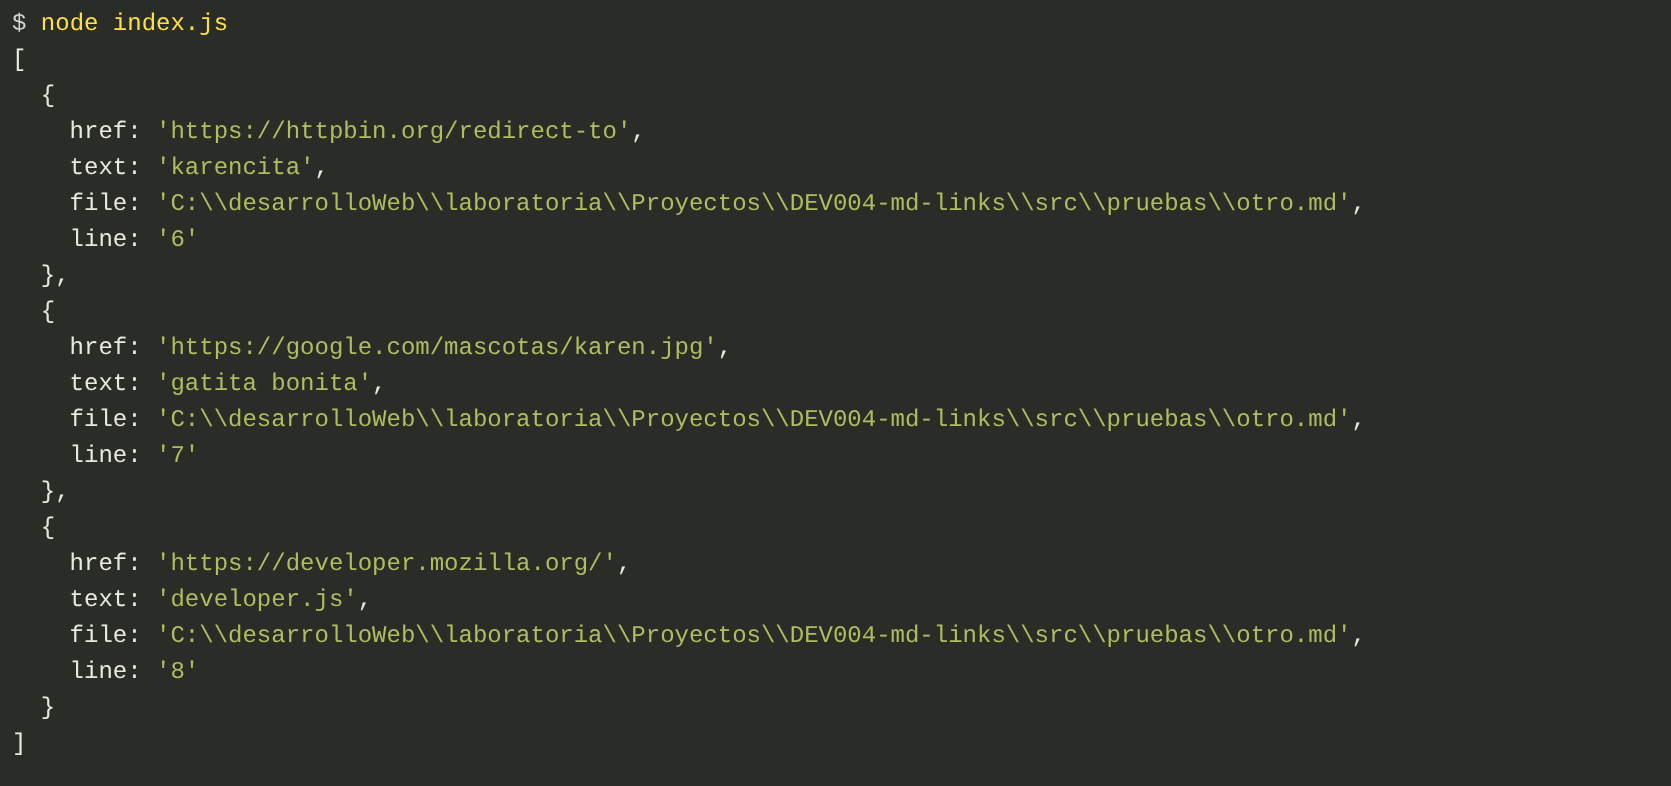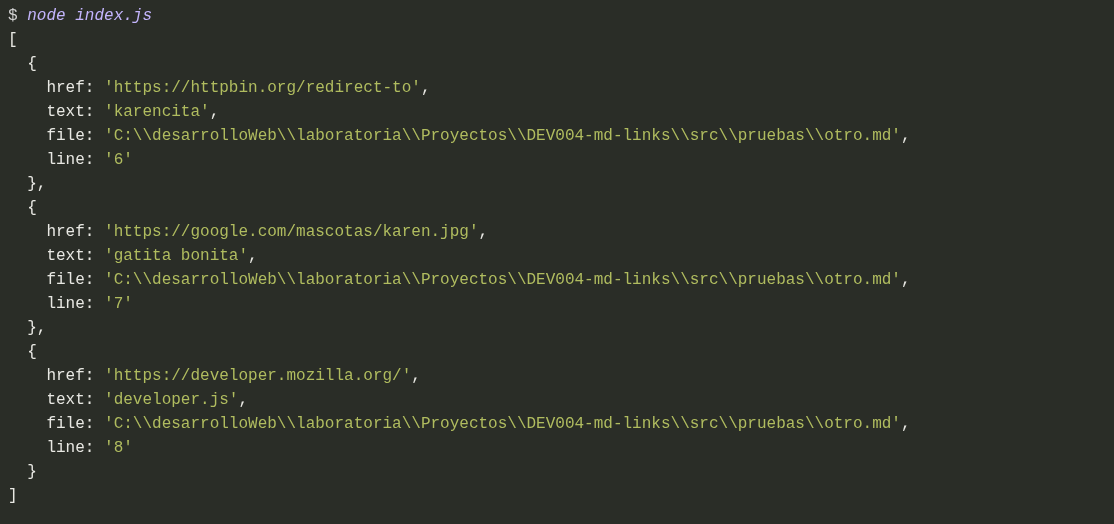--- a/index.html
+++ b/index.html
@@ -19,22 +19,21 @@
       overflow: hidden;
     }
     pre {
       font-family: inherit;
       white-space: pre;
     }
     .prompt-dollar {
       color: #d4d4d4;
     }
     .cmd {
-      color: #c4b5fd;
-      font-style: italic;
+      color: #fde047;
     }
     .bracket {
       color: #e8e8e3;
     }
     .key {
       color: #e8e8e3;
       text-align: right;
     }
     .str {
       color: #b0bc5f;

